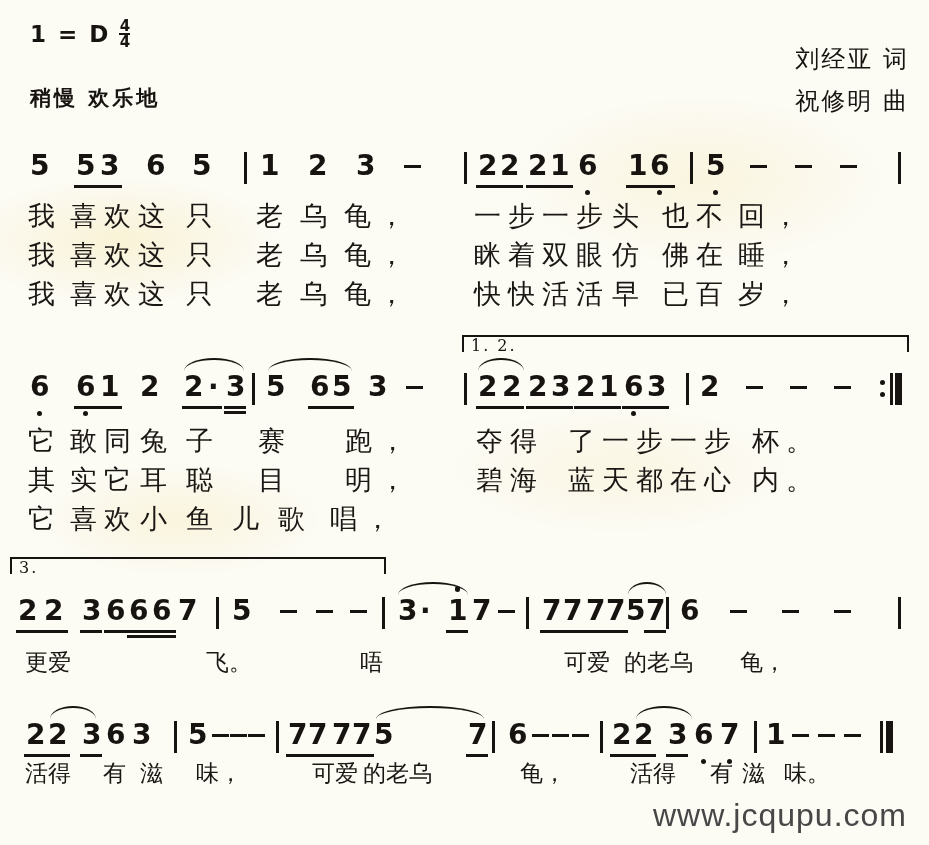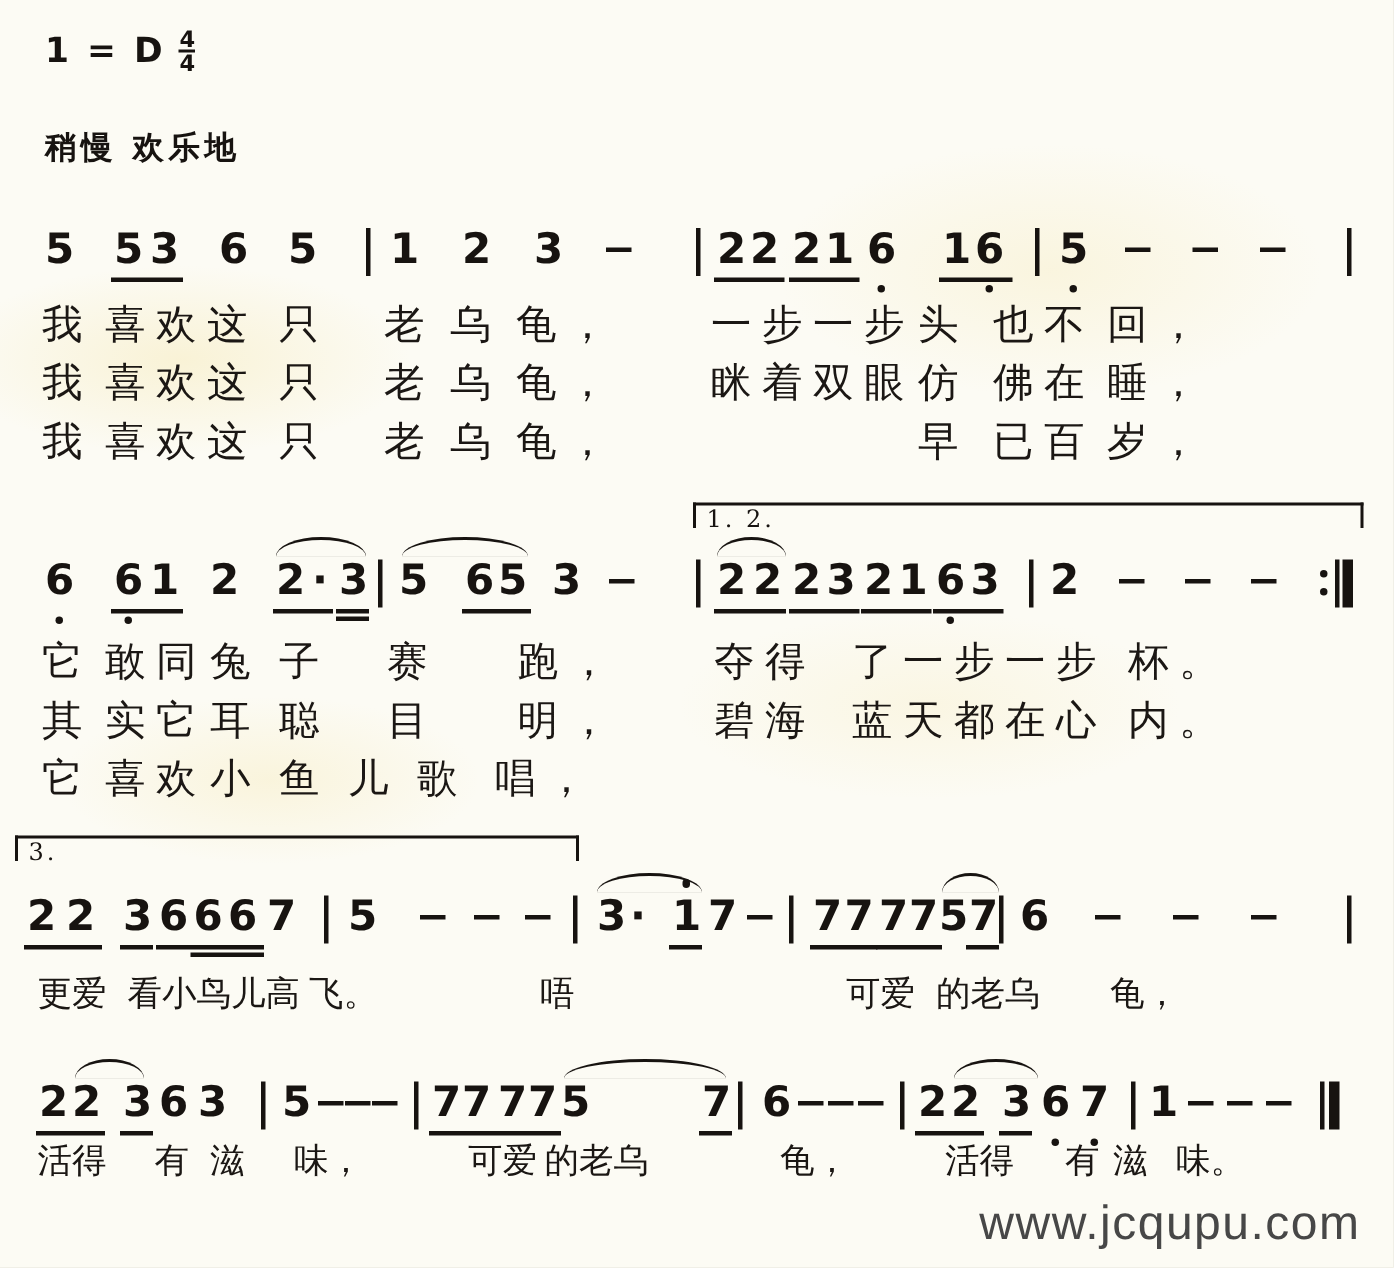--- a/index.html
+++ b/index.html
@@ -48,20 +48,22 @@
   <div class="keysig">
     <span>1 = D</span>
     <span class="frac">
       <span>4</span>
       <span class="fline"></span>
       <span>4</span>
     </span>
   </div>
   <div class="tempo">稍慢  欢乐地</div>
   <div class="credits">
+    <div>刘经亚 词</div>
+    <div>祝修明 曲</div>
   </div>
   <div id="score">
       <div class="system" style="top: 140px;">
         <div class="note" style="top: 10px; left: 30px;">5</div>
         <div class="note" style="top: 10px; left: 76px;">5</div>
         <div class="note" style="top: 10px; left: 100px;">3</div>
         <div class="note" style="top: 10px; left: 146px;">6</div>
         <div class="note" style="top: 10px; left: 192px;">5</div>
         <div class="bar" style="top: 12px; left: 244px;"></div>
         <div class="note" style="top: 10px; left: 260px;">1</div>
@@ -110,20 +112,21 @@
           <div class="lyr" style="left: 662px;">佛在</div>
           <div class="lyr" style="left: 738px;">睡，</div>
         </div>
         <div class="lyrow lg" style="top: 136px;">
           <div class="lyr" style="left: 28px;">我</div>
           <div class="lyr" style="left: 70px;">喜欢这</div>
           <div class="lyr" style="left: 186px;">只</div>
           <div class="lyr" style="left: 256px;">老</div>
           <div class="lyr" style="left: 300px;">乌</div>
           <div class="lyr" style="left: 344px;">龟，</div>
+          <div class="lyr" style="left: 474px;">快快活活</div>
           <div class="lyr" style="left: 612px;">早</div>
           <div class="lyr" style="left: 662px;">已百</div>
           <div class="lyr" style="left: 738px;">岁，</div>
         </div>
       </div>
       <div class="system" style="top: 335px;">
         <div class="volta" style="left: 462px; width: 443px; top: 0px;">
           <div class="vlabel">1. 2.</div>
         </div>
         <div class="note" style="top: 36px; left: 30px;">6<div class="odot below"></div></div>
@@ -244,21 +247,20 @@
         <div class="ul8" style="left: 104px; width: 72px; top: 75px;"></div>
         <div class="ul8" style="left: 127px; width: 49px; top: 80px;"></div>
         <div class="ul8" style="left: 446px; width: 22px; top: 75px;"></div>
         <div class="ul8" style="left: 540px; width: 45px; top: 75px;"></div>
         <div class="ul8" style="left: 584px; width: 44px; top: 75px;"></div>
         <div class="ul8" style="left: 644px; width: 22px; top: 75px;"></div>
         <div class="slur" style="left: 398px; width: 70px; top: 27px;"></div>
         <div class="slur" style="left: 628px; width: 38px; top: 27px;"></div>
         <div class="lyrow sm" style="top: 92px;">
           <div class="lyr" style="left: 25px;">更爱</div>
-          <div class="lyr" style="left: 85px;">看小鸟儿高</div>
           <div class="lyr" style="left: 206px;">飞。</div>
           <div class="lyr" style="left: 360px;">唔</div>
           <div class="lyr" style="left: 564px;">可爱</div>
           <div class="lyr" style="left: 624px;">的老乌</div>
           <div class="lyr" style="left: 740px;">龟，</div>
         </div>
       </div>
       <div class="system" style="top: 705px;">
         <div class="note" style="top: 14px; left: 26px;">2</div>
         <div class="note" style="top: 14px; left: 48px;">2</div>

